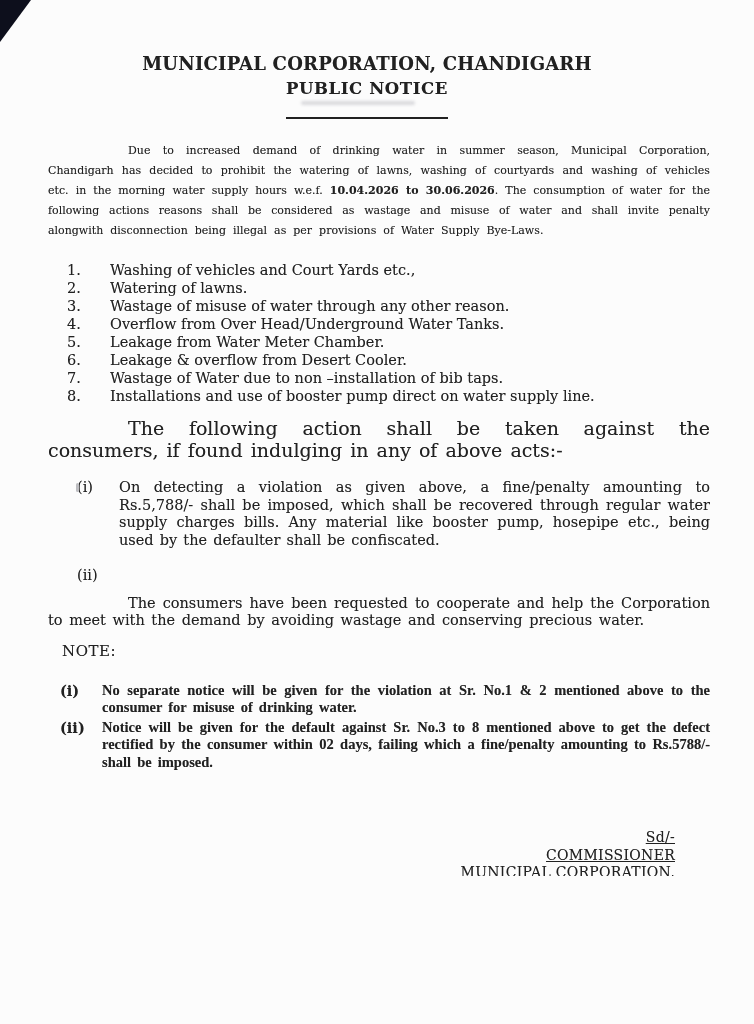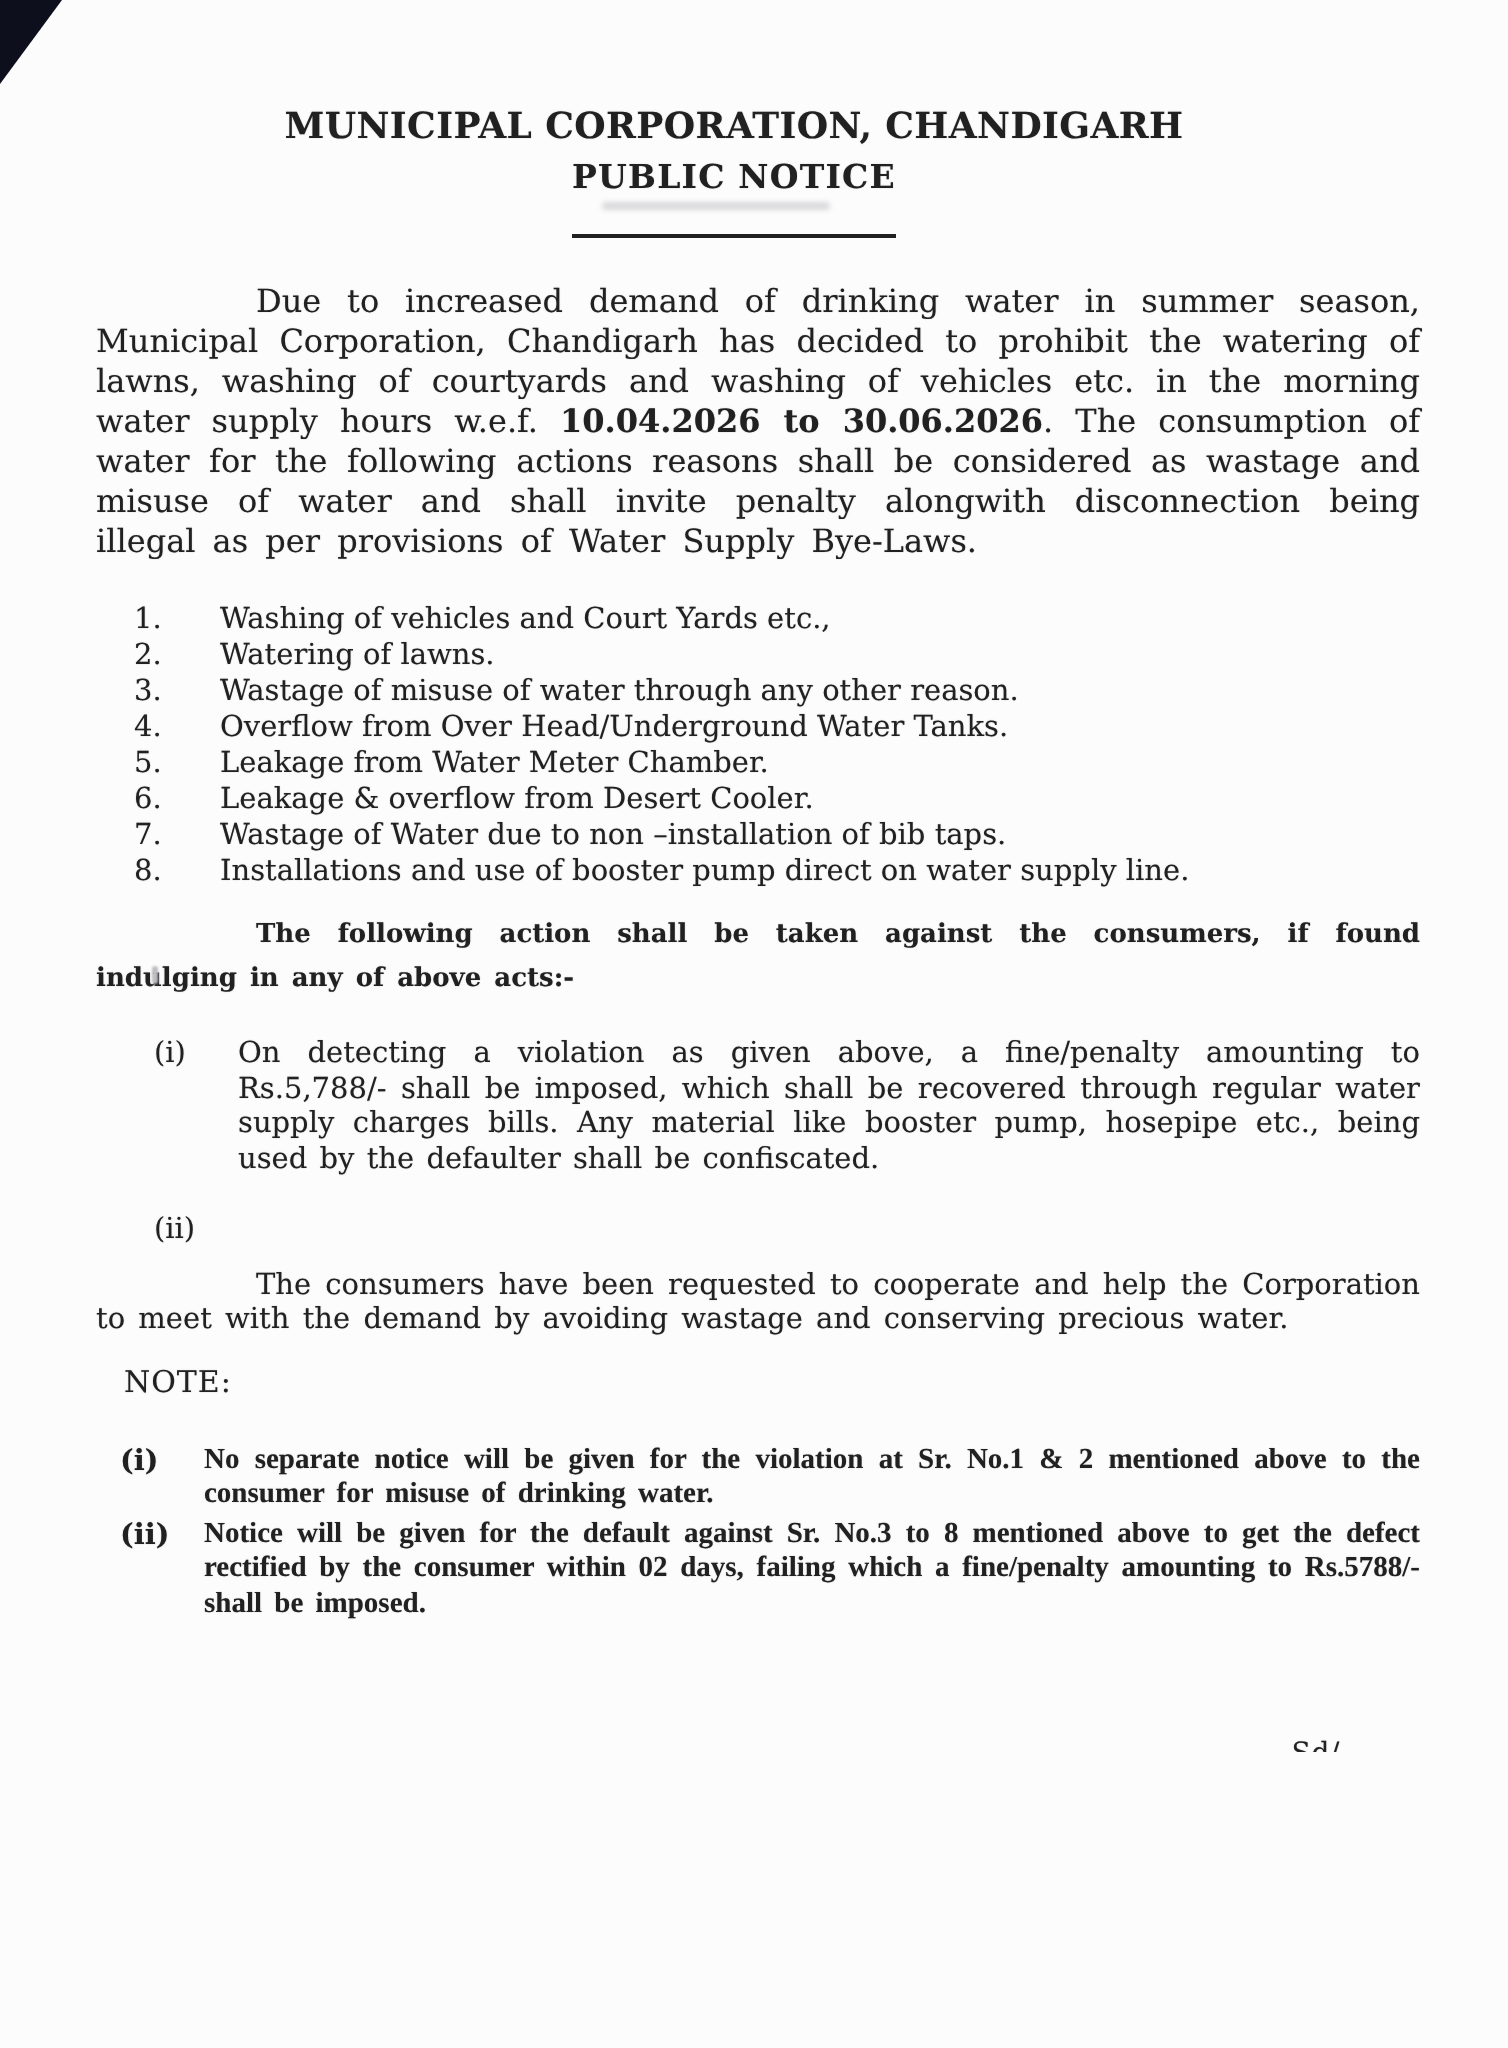--- a/index.html
+++ b/index.html
@@ -19,24 +19,24 @@
   .smudge-tick{left:76px;top:483px;width:3px;height:9px;background:#bdbdc1;filter:blur(0.6px);}
 
   
   .title1{font-size:18px;font-weight:bold;text-align:center;letter-spacing:0.2px;
     transform:translateX(-12px);line-height:20px;}
   .title2-wrap{text-align:center;margin-top:5px;transform:translateX(-12px);line-height:20px;}
   .title2{display:inline-block;font-size:16.5px;font-weight:bold;letter-spacing:0.6px;
     border-bottom:2.5px solid #212121;padding-bottom:18px;}
 
   
-  .p-intro{margin:22px 0 0;font-size:16px;line-height:20px;text-align:justify;
+  .p-intro{margin:22px 0 0;font-size:11px;line-height:20px;text-align:justify;
     text-indent:80px;word-spacing:3.5px;}
-  .p-action{margin:12px 0 0;font-size:13px;line-height:22px;text-align:justify;
-    text-indent:80px;word-spacing:2px;font-weight:bold;}
+  .p-action{margin:12px 0 0;font-size:19px;line-height:22px;text-align:justify;
+    text-indent:80px;word-spacing:2px;}
   .p-closing{margin:10px 0 0;font-size:14.5px;line-height:17.5px;text-align:justify;
     text-indent:80px;word-spacing:2px;}
 
   
   .violations{margin-top:20px;font-size:14.5px;line-height:18px;}
   .vrow{display:flex;padding-left:19px;}
   .vnum{width:43px;flex:none;}
   .vtext{flex:1;}
 
   

